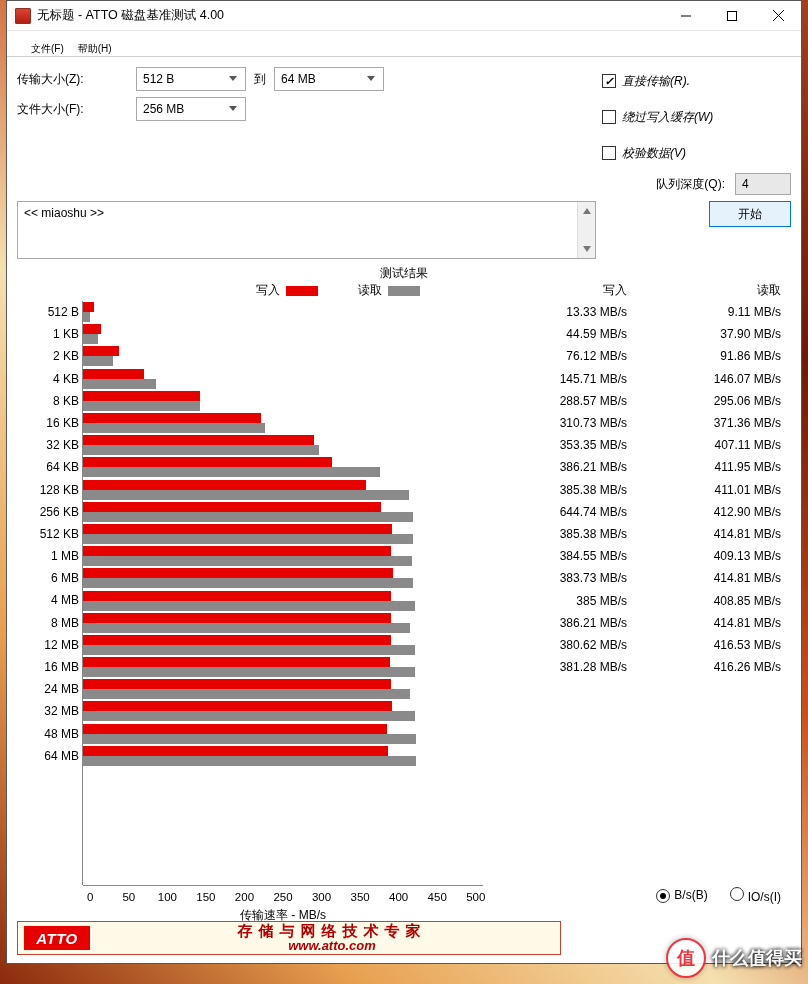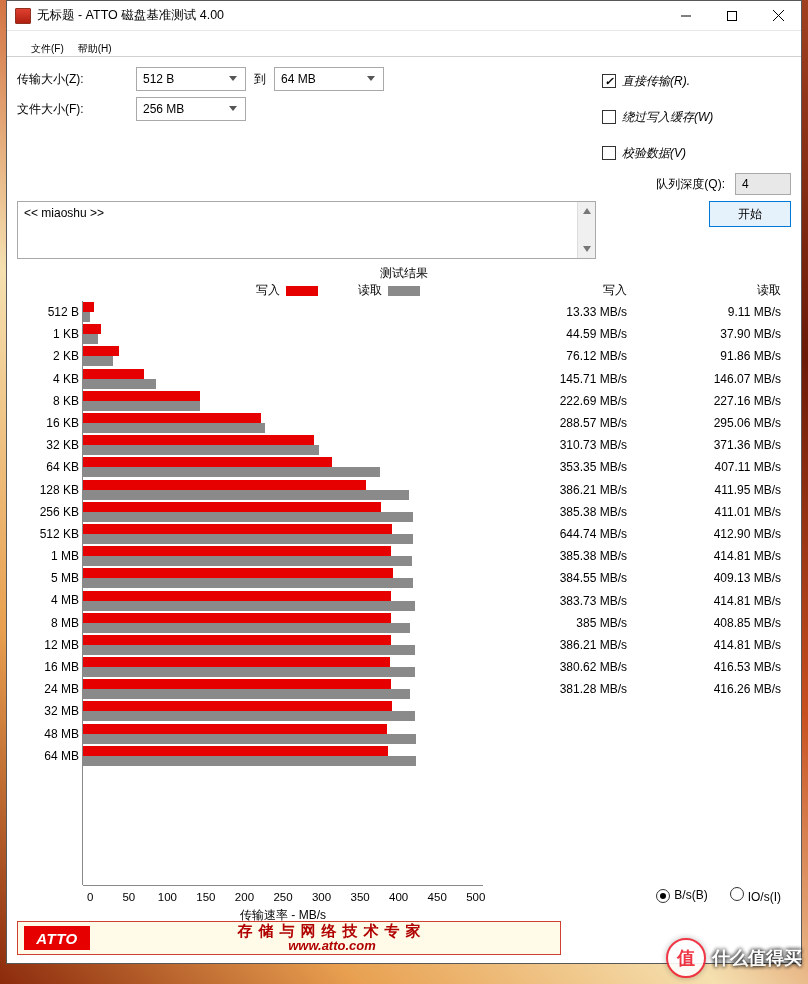--- a/index.html
+++ b/index.html
@@ -269,21 +269,21 @@
             <div class="bar-label">2 KB</div>
             <div class="bar-label">4 KB</div>
             <div class="bar-label">8 KB</div>
             <div class="bar-label">16 KB</div>
             <div class="bar-label">32 KB</div>
             <div class="bar-label">64 KB</div>
             <div class="bar-label">128 KB</div>
             <div class="bar-label">256 KB</div>
             <div class="bar-label">512 KB</div>
             <div class="bar-label">1 MB</div>
-            <div class="bar-label">5 MB</div>
+            <div class="bar-label">6 MB</div>
             <div class="bar-label">4 MB</div>
             <div class="bar-label">8 MB</div>
             <div class="bar-label">12 MB</div>
             <div class="bar-label">16 MB</div>
             <div class="bar-label">24 MB</div>
             <div class="bar-label">32 MB</div>
             <div class="bar-label">48 MB</div>
             <div class="bar-label">64 MB</div>
           </div>
         <div class="chart-bars chart-body" id="bars">
@@ -424,24 +424,20 @@
               <div>44.59 MB/s</div>
               <div>37.90 MB/s</div>
             </div>
             <div class="val-row">
               <div>76.12 MB/s</div>
               <div>91.86 MB/s</div>
             </div>
             <div class="val-row">
               <div>145.71 MB/s</div>
               <div>146.07 MB/s</div>
-            </div>
-            <div class="val-row">
-              <div>222.69 MB/s</div>
-              <div>227.16 MB/s</div>
             </div>
             <div class="val-row">
               <div>288.57 MB/s</div>
               <div>295.06 MB/s</div>
             </div>
             <div class="val-row">
               <div>310.73 MB/s</div>
               <div>371.36 MB/s</div>
             </div>
             <div class="val-row">

